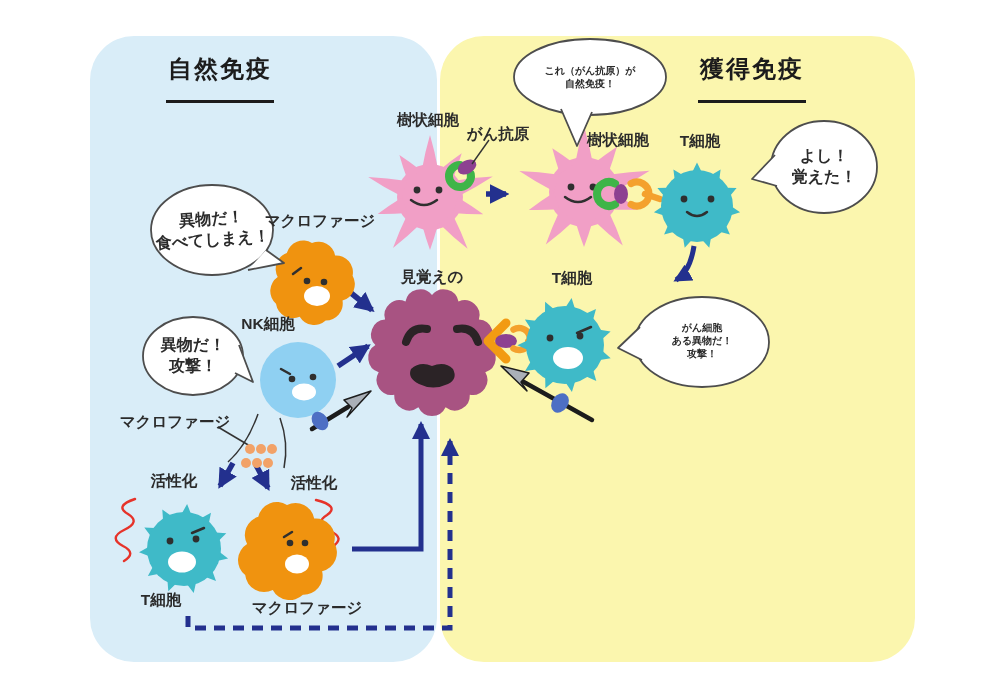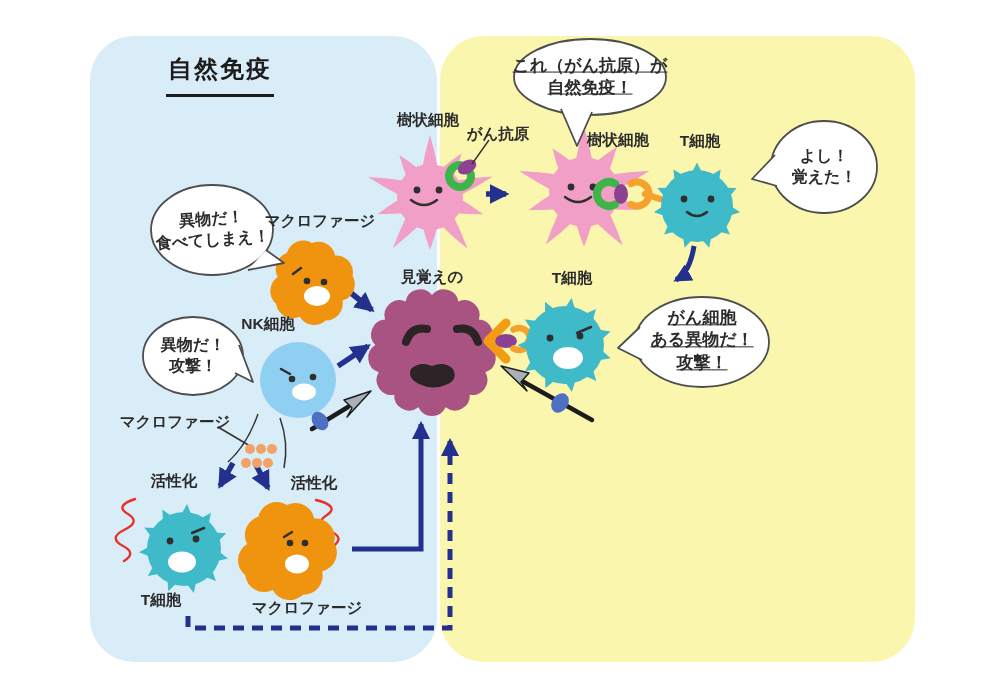--- a/index.html
+++ b/index.html
@@ -3,26 +3,26 @@
 <meta charset="utf-8">
 <style>
   html,body{margin:0;padding:0;background:#fff;}
   .stage{position:relative;width:1000px;height:694px;background:#ffffff;overflow:hidden;
          font-family:"Liberation Sans","DejaVu Sans",sans-serif;}
   .panel{position:absolute;border-radius:44px;}
   .panel-innate{left:90px;top:36px;width:347px;height:626px;background:#d9edf8;}
   .panel-acquired{left:440px;top:36px;width:475px;height:626px;background:#fbf6ae;}
   svg.layer{position:absolute;left:0;top:0;}
   .ttl{position:absolute;font-size:24px;font-weight:800;color:#1c1c1c;
-       border-bottom:3.5px solid #1c1c1c;padding:0 2px 9px;letter-spacing:2px;white-space:nowrap;}
+       border-bottom:3.5px solid #1c1c1c;padding:0 2px 15px;letter-spacing:2px;white-space:nowrap;}
   .lbl{position:absolute;transform:translateX(-50%);white-space:nowrap;
        font-size:15.5px;font-weight:600;color:#2b2b2b;}
   .bub{position:absolute;transform:translate(-50%,-50%);text-align:center;white-space:nowrap;
        font-size:16px;font-weight:600;color:#2b2b2b;line-height:1.32;}
-  .bub.small{font-size:17px;text-decoration:underline;}
+  .bub.small{font-size:10px;}
   .bub.tilt{transform:translate(-50%,-50%) rotate(-4deg);}
 </style>
 </head>
 <body>
 
 <div class="stage">
 
   <div class="panel panel-innate"></div>
   <div class="panel panel-acquired"></div>
 
@@ -196,20 +196,21 @@
       <ellipse cx="193" cy="356" rx="50" ry="39" fill="#fff" stroke="#4d4d4d" stroke-width="1.8"></ellipse>
       <path d="M239,345 L253,382 L235,373" fill="#fff" stroke="#4d4d4d" stroke-width="1.8" stroke-linejoin="round"></path>
     </g>
     <g>
       <ellipse cx="702" cy="342" rx="67" ry="45" fill="#fff" stroke="#4d4d4d" stroke-width="1.8"></ellipse>
       <path d="M640,327 L618,348 L642,360" fill="#fff" stroke="#4d4d4d" stroke-width="1.8" stroke-linejoin="round"></path>
     </g>
   </svg>
 
   <div class="ttl" style="left:166px;top:53px">自然免疫</div>
+  <div class="ttl" style="left:698px;top:53px">獲得免疫</div>
 
   <div class="lbl" style="left:428px;top:110px">樹状細胞</div>
   <div class="lbl" style="left:498px;top:124px">がん抗原</div>
   <div class="lbl" style="left:618px;top:130px">樹状細胞</div>
   <div class="lbl" style="left:700px;top:131px">T細胞</div>
   <div class="lbl" style="left:320px;top:211px">マクロファージ</div>
   <div class="lbl" style="left:432px;top:267px">見覚えの</div>
   <div class="lbl" style="left:572px;top:268px">T細胞</div>
   <div class="lbl" style="left:268px;top:314px">NK細胞</div>
   <div class="lbl" style="left:175px;top:412px">マクロファージ</div>

